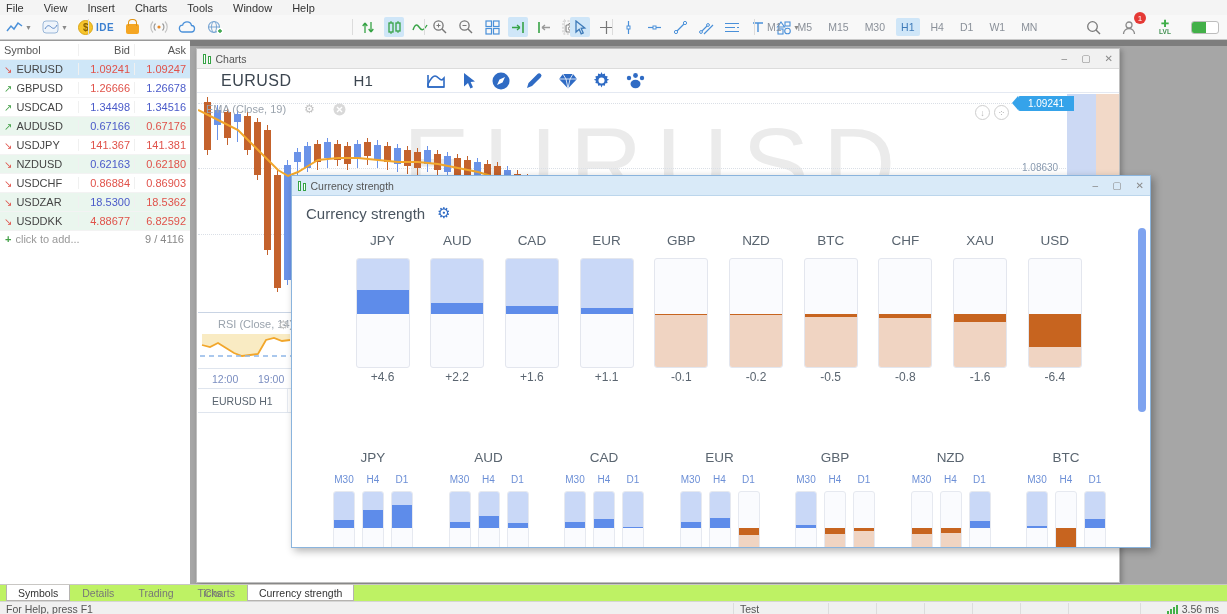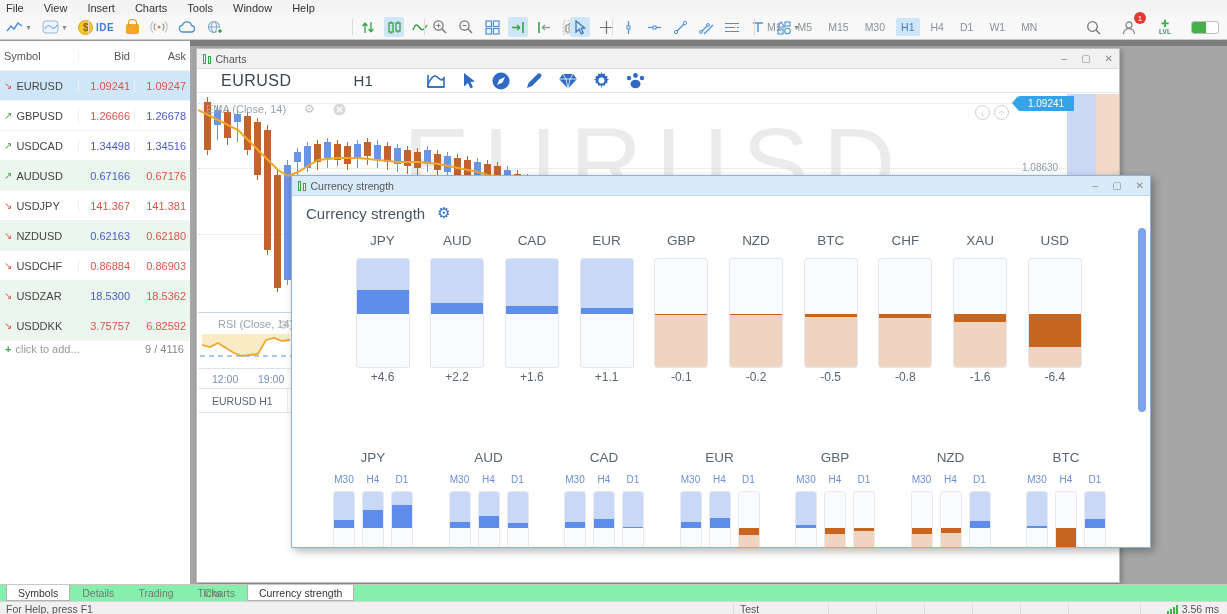--- a/index.html
+++ b/index.html
@@ -29,21 +29,21 @@
   .lvl { display:flex; flex-direction:column; align-items:center; line-height:1; }
   .lvl .plus { color:#3fae49; font-size:10px; font-weight:bold; }
   .lvl .txt { font-size:6.5px; color:#3f8f4f; font-weight:bold; }
   .toggle { width:28px; height:13px; border:1px solid #bdbdbd; border-radius:3px; background:#fff; position:relative; }
   .toggle:before { content:""; position:absolute; left:0; top:0; width:14px; height:11px; background:#43b049; border-radius:2px 0 0 2px; }
 
   
   .market-panel { position:absolute; left:0; top:40px; width:190px; height:544px; background:#fff; border-top:1px solid #9a9a9a; }
   .mw-title { height:16px; background:#f0f0f0; border-bottom:1px solid #d8d8d8; display:flex; align-items:center; padding:0 4px; color:#333; }
   .mw-title .x { margin-left:auto; color:#888; font-size:10px; }
-  .mw-row { display:flex; height:30px; align-items:center; border-bottom:1px solid #f3f3f3; }
+  .mw-row { display:flex; height:19px; align-items:center; border-bottom:1px solid #f3f3f3; }
   .mw-row .c1 { width:78px; padding-left:4px; display:flex; gap:4px; align-items:center; overflow:hidden; }
   .mw-row .c2,.mw-row .c3 { width:56px; text-align:right; padding-right:4px; border-left:1px solid #f0f0f0; }
   .mw-head { color:#555; }
   .mw-row.selected { background:#cfe7f8; }
   .mw-row.tint { background:#eaf6ee; }
   .arr-up { color:#43a047; font-size:10px; } .arr-dn { color:#e0524a; font-size:10px; }
   .pr { color:#e0524a; } .pb { color:#4a5ac9; }
   .mw-footer { display:flex; height:15px; align-items:center; color:#999; }
   .mw-footer .plus { color:#43a047; padding:0 4px 0 5px; font-weight:bold; }
   .mw-footer .cnt { margin-left:auto; padding-right:6px; color:#888; }
@@ -94,21 +94,21 @@
   .gauge-val { position:absolute; top:194px; font-size:12px; color:#5a6570; width:80px; text-align:center; }
   .seg { position:absolute; left:0; width:100%; }
   .seg.lb { background:#c9d8f7; } .seg.bb { background:#5e8cea; }
   .seg.tn { background:#f0d4c2; } .seg.ob { background:#c7641f; }
   .mini-title { position:absolute; top:274px; font-size:13.5px; color:#5a6570; width:100px; text-align:center; }
   .mini-tf { position:absolute; top:298px; font-size:10px; color:#6c8fd6; width:22px; text-align:center; }
   .mini-bar { position:absolute; top:315px; width:22px; height:110px; border:1px solid #e6e9f0; border-radius:3px; background:#fafbfe; overflow:hidden; }
   .cs-scroll { position:absolute; right:4px; top:52px; width:8px; height:184px; background:#7ea3ef; border-radius:4px; }
 
   
-  .tabbar { position:absolute; left:0; top:584px; width:1227px; height:17px; background:#86efac; border-top:1px solid #c9c7c4; display:flex; align-items:flex-end; }
+  .tabbar { position:absolute; left:0; top:584px; width:1227px; height:17px; background:#bef264; border-top:1px solid #c9c7c4; display:flex; align-items:flex-end; }
   .ltabs { width:190px; display:flex; padding-left:6px; }
   .tab { padding:1px 11px; color:#777; font-size:10.5px; display:flex; align-items:center; border:1px solid transparent; }
   .tab.active { background:#fff; border:1px solid #b5b3b0; border-top:none; color:#333; }
   .mtabs { display:flex; padding-left:2px; }
   .statusbar { position:absolute; left:0; top:601px; width:1227px; height:13px; background:#f0f0f0; border-top:1px solid #d5d5d5; font-size:10.5px; color:#555; }
   .sb-seg { position:absolute; top:1px; width:1px; height:11px; background:#dcdcdc; }
   .sig { display:inline-flex; align-items:flex-end; gap:1px; margin-right:4px; }
   .sig i { width:2px; background:#43b049; display:block; }
 
   svg.ic { display:block; }
@@ -408,21 +408,21 @@
           <span>USDZAR</span>
         </span>
     <span class="c2 pb">18.5300</span>
     <span class="c3 pr">18.5362</span>
       </div>
       <div class="mw-row tint">
     <span class="c1">
           <span class="arr-dn">↘</span>
           <span>USDDKK</span>
         </span>
-    <span class="c2 pr">3.75757</span>
+    <span class="c2 pr">4.88677</span>
     <span class="c3 pr">6.82592</span>
       </div>
     </div>
   <div class="mw-footer">
     <span class="plus">+</span>
     <span>click to add...</span>
     <span class="cnt">9 / 4116</span>
   </div>
 </div>
 
@@ -567,21 +567,21 @@
           <div class="candle-body u" style="left:396px;top:104px;height:20px"></div>
           <div class="candle-wick d" style="left:409px;top:102px;height:32px"></div>
           <div class="candle-body d" style="left:406px;top:106px;height:22px"></div>
           <div class="candle-wick d" style="left:419px;top:104px;height:32px"></div>
           <div class="candle-body d" style="left:416px;top:108px;height:22px"></div>
         </div>
       <svg id="emasvg" class="ic" width="430" height="219" viewBox="0 0 430 219" style="position:absolute;left:0;top:0">
           <polyline points="0,16 20,26 40,36 60,56 80,76 90,82 100,78 110,72 120,66 140,64 160,64 180,66 200,68 220,68 240,70 260,74 280,78 300,84 320,92 340,100 360,106 380,112 400,120 415,128 424,151" fill="none" stroke="#f2a62a" stroke-width="2"></polyline>
         </svg>
       <div class="ema-label">
-        <span>EMA (Close, 14)</span>
+        <span>EMA (Close, 19)</span>
         <span class="gear-sm">⚙</span>
         <svg class="ic" width="13" height="13" viewBox="0 0 13 13">
             <circle cx="6.5" cy="6.5" r="6" fill="#d9d9d9"></circle>
             <path d="M4 4 L9 9 M9 4 L4 9" stroke="#fff" stroke-width="1.4"></path>
           </svg>
       </div>
       <div class="corner-btn" style="left:777px; top:11px">↓</div>
       <div class="corner-btn" style="left:796px; top:11px">⁘</div>
       <div class="price-tag">1.09241</div>
       <div class="price-lvl">1.08630</div>

